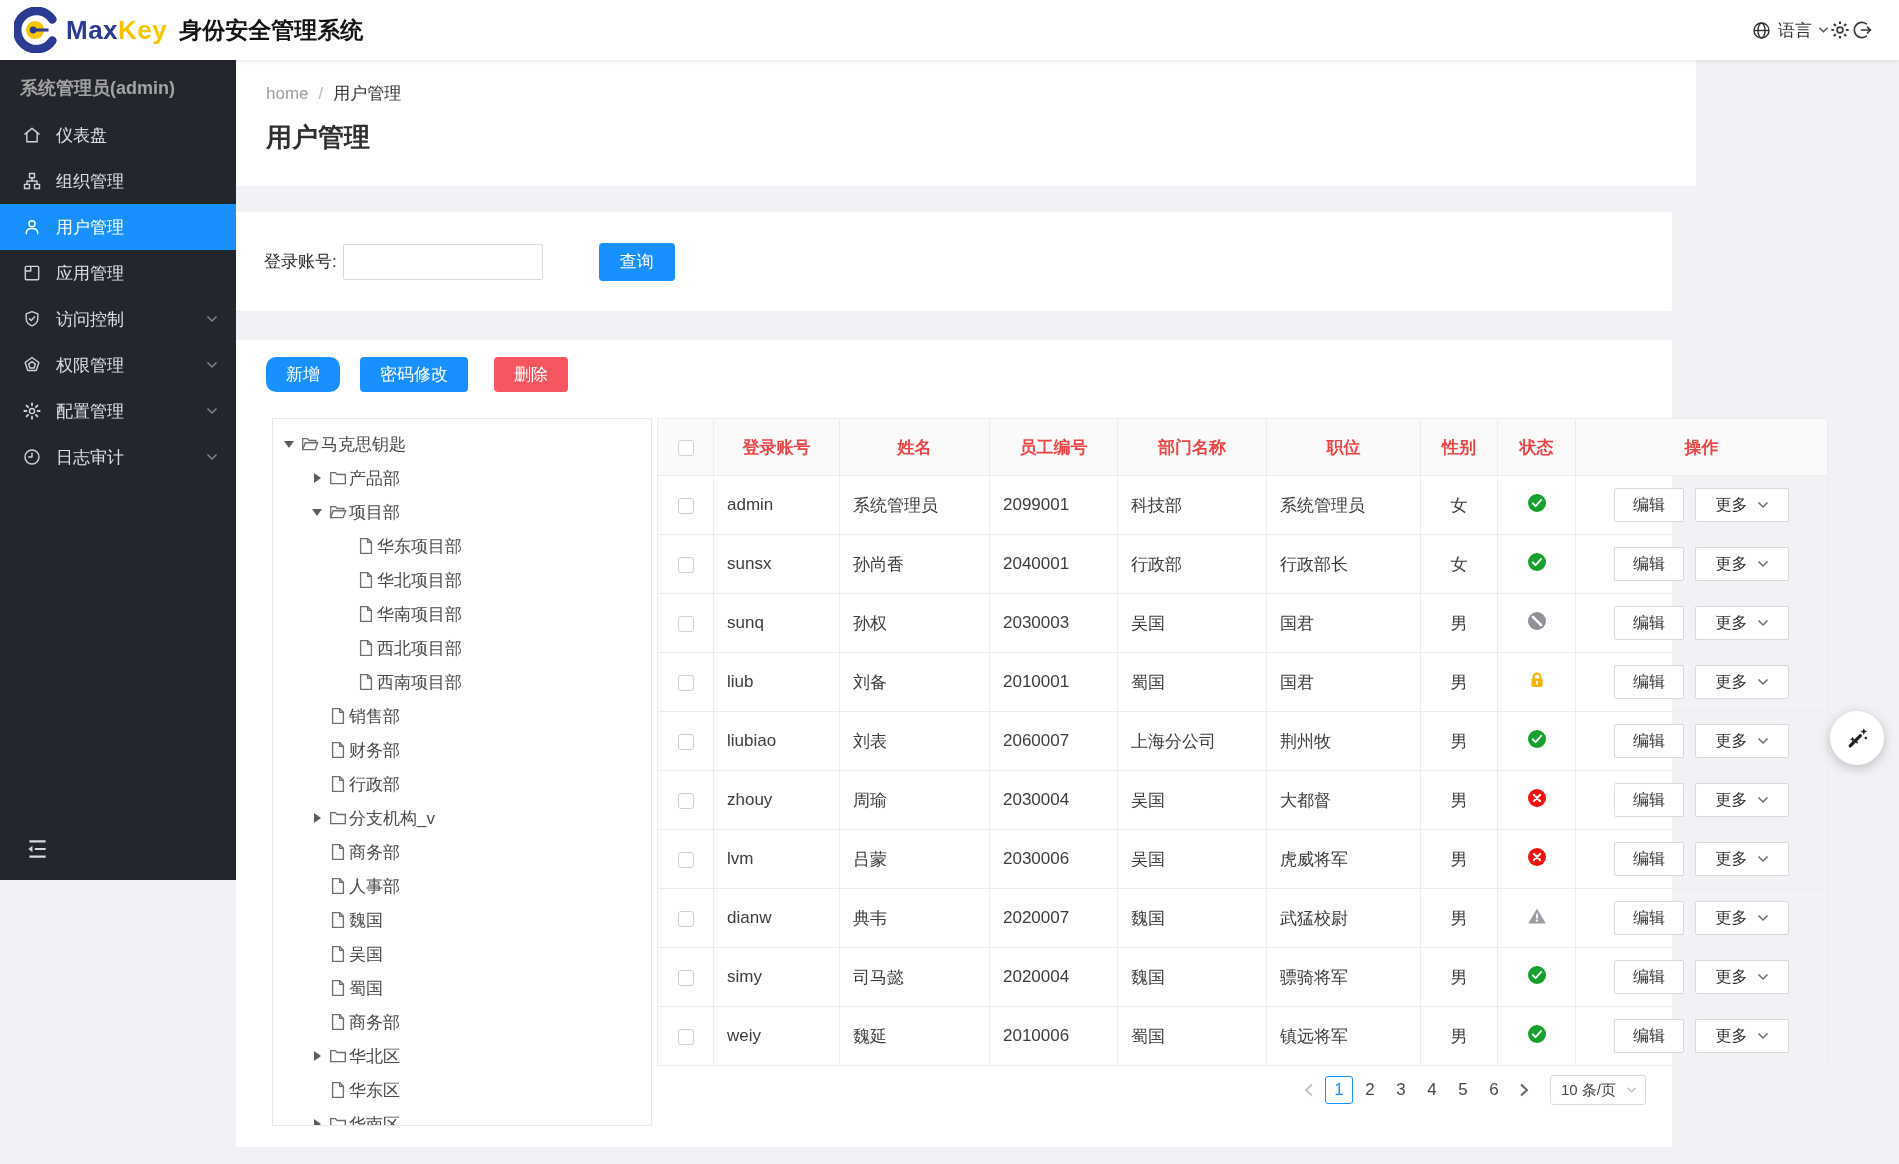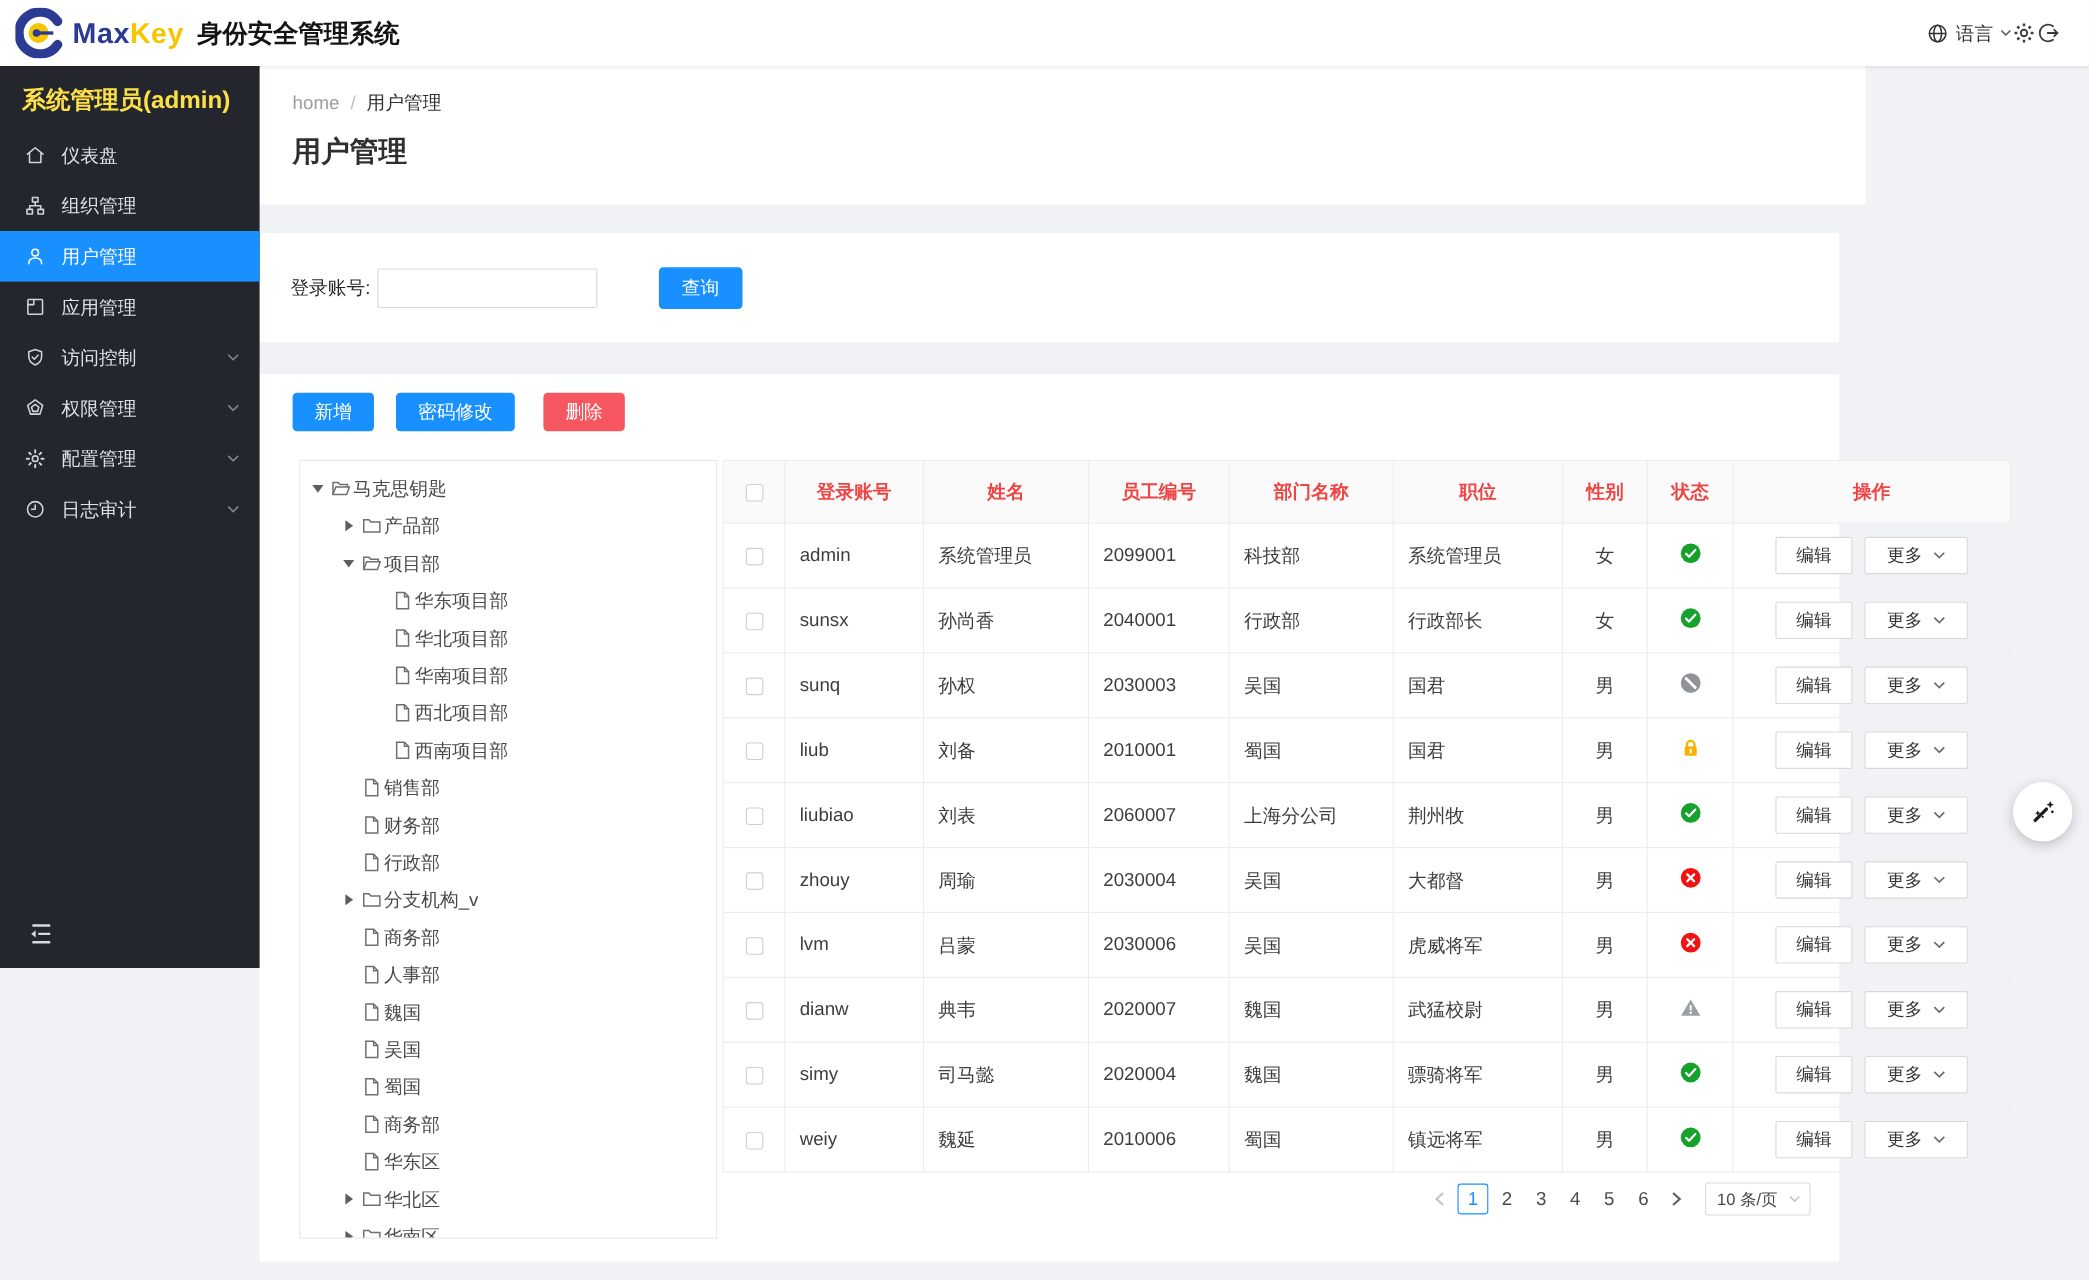--- a/index.html
+++ b/index.html
@@ -23,21 +23,21 @@
   .topnav-right { position:absolute; right:26px; top:0; height:60px; display:flex; align-items:center; }
   .lang { display:flex; align-items:center; gap:6px; cursor:pointer; color:#333; }
   .lang-label { font-size:17px; }
   .top-icon { cursor:pointer; color:#3c3c3c; }
 
   
   .sidebar {
     position:absolute; left:0; top:60px; width:236px; height:820px; background:#23262c;
     display:flex; flex-direction:column; z-index:20;
   }
-  .side-user { color:#fde047; font-weight:bold; font-size:22px; padding:16px 20px 12px 20px; }
+  .side-user { color:#a3a3a3; font-weight:bold; font-size:18px; padding:16px 20px 12px 20px; }
   .side-menu { display:flex; flex-direction:column; }
   .side-item {
     height:46px; display:flex; align-items:center; padding:0 18px 0 22px;
     color:#dde1e6; font-size:17px; cursor:pointer;
   }
   .side-item .side-icon { width:20px; height:20px; margin-right:14px; color:#cfd4da; }
   .side-item.active { background:#1890ff; color:#fff; }
   .side-item.active .side-icon { color:#fff; }
   .side-chev { margin-left:auto; color:#7e858d; }
   .side-collapse { margin-top:auto; padding:0 0 18px 24px; color:#d6d9dd; cursor:pointer; width:52px; }
@@ -60,21 +60,21 @@
     font-size:16px; padding:0 8px; outline:none; background:#fff;
   }
   .btn { border:none; cursor:pointer; font-family:inherit; }
   .btn-primary { background:#1890ff; color:#fff; border-radius:4px; font-size:17px; }
   .btn-danger  { background:#f6565f; color:#fff; border-radius:4px; font-size:17px; }
   .query-btn { width:76px; height:38px; margin-left:56px; }
 
   .main-card { background:#fff; height:807px; margin:29px 24px 0 0; position:relative; }
   .toolbar { position:absolute; top:17px; left:30px; display:flex; }
   .toolbar .btn { height:35px; padding:0 20px; }
-  .tb-add { margin-right:20px; } .tb-pwd { margin-right:26px; }
+  .tb-add { margin-right:20px;border-radius:10px; } .tb-pwd { margin-right:26px; }
 
   
   .tree-panel {
     position:absolute; left:36px; top:78px; width:380px; height:708px;
     border:1px solid #e8e8e8; background:#fff; padding-top:8px; overflow:hidden;
   }
   .tree-item { height:34px; display:flex; align-items:center; font-size:17px; color:#4a4a4a; cursor:pointer; }
   .tree-caret { width:16px; display:flex; justify-content:center; flex:none; }
   .caret-down { width:0; height:0; border-left:5px solid transparent; border-right:5px solid transparent; border-top:7px solid #5d5d5d; }
   .caret-right { width:0; height:0; border-top:5px solid transparent; border-bottom:5px solid transparent; border-left:7px solid #5d5d5d; }
@@ -487,39 +487,39 @@
             <span class="tree-caret"></span>
             <span class="tree-icon">
               <svg viewBox="0 0 16 16" width="18" height="18" fill="none" stroke="currentColor" stroke-width="1.2">
                 <path d="M3.2 1.5 h6.3 l3.3 3.3 V14.5 H3.2 z"></path>
                 <path d="M9.5 1.5 v3.3 h3.3"></path>
               </svg>
             </span>
             <span class="tree-label">商务部</span>
           </div>
           <div class="tree-item" style="padding-left: 36px;">
-            <span class="tree-caret"></span>
-            <span class="tree-icon">
-              <svg viewBox="0 0 16 16" width="18" height="18" fill="none" stroke="currentColor" stroke-width="1.2">
-                <path d="M3.2 1.5 h6.3 l3.3 3.3 V14.5 H3.2 z"></path>
-                <path d="M9.5 1.5 v3.3 h3.3"></path>
-              </svg>
-            </span>
-            <span class="tree-label">华东区</span>
-          </div>
-          <div class="tree-item" style="padding-left: 36px;">
             <span class="tree-caret">
               <span class="caret-right"></span>
             </span>
             <span class="tree-icon">
               <svg viewBox="0 0 16 16" width="18" height="18" fill="none" stroke="currentColor" stroke-width="1.2">
                 <path d="M1.5 13 V3.2 h4.2 l1.5 1.7 h7.3 V13 z"></path>
               </svg>
             </span>
             <span class="tree-label">华北区</span>
+          </div>
+          <div class="tree-item" style="padding-left: 36px;">
+            <span class="tree-caret"></span>
+            <span class="tree-icon">
+              <svg viewBox="0 0 16 16" width="18" height="18" fill="none" stroke="currentColor" stroke-width="1.2">
+                <path d="M3.2 1.5 h6.3 l3.3 3.3 V14.5 H3.2 z"></path>
+                <path d="M9.5 1.5 v3.3 h3.3"></path>
+              </svg>
+            </span>
+            <span class="tree-label">华东区</span>
           </div>
           <div class="tree-item" style="padding-left: 36px;">
             <span class="tree-caret">
               <span class="caret-right"></span>
             </span>
             <span class="tree-icon">
               <svg viewBox="0 0 16 16" width="18" height="18" fill="none" stroke="currentColor" stroke-width="1.2">
                 <path d="M1.5 13 V3.2 h4.2 l1.5 1.7 h7.3 V13 z"></path>
               </svg>
             </span>

